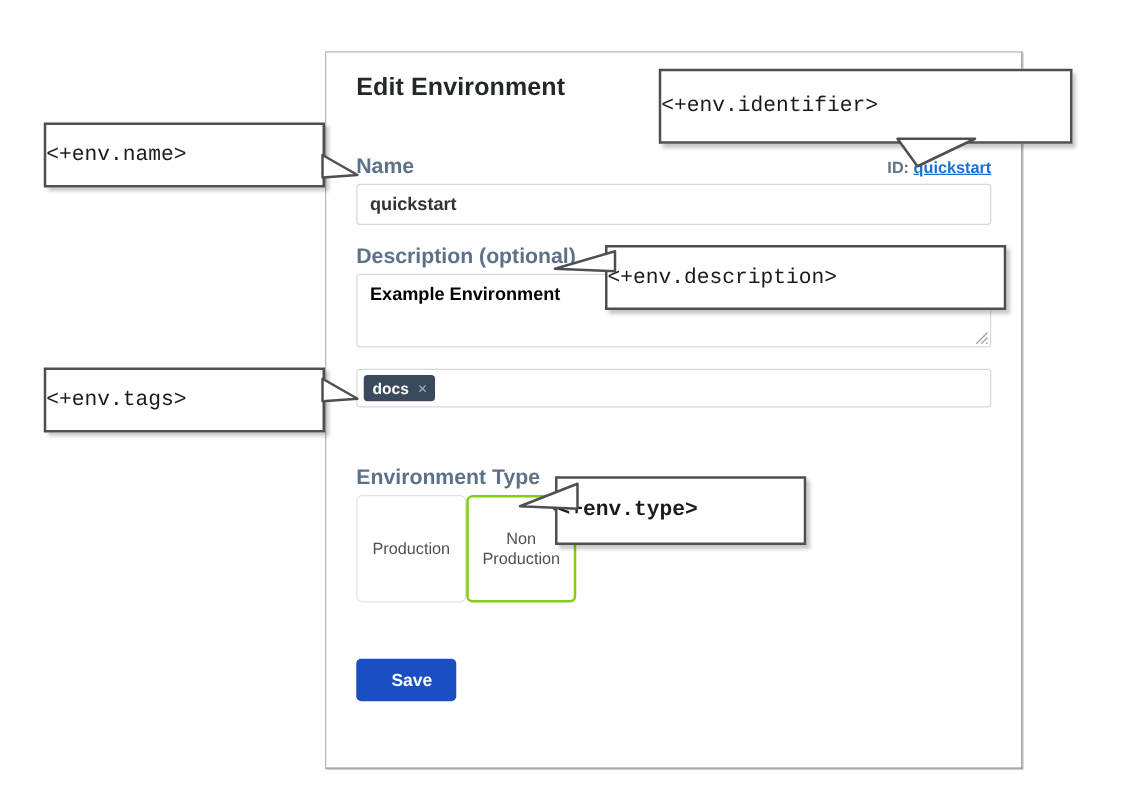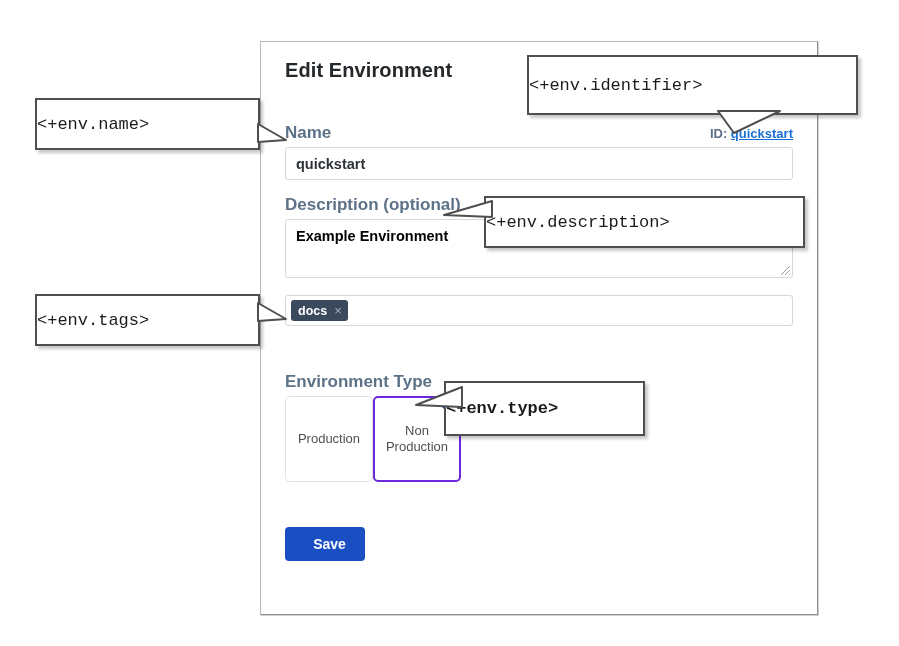--- a/index.html
+++ b/index.html
@@ -171,21 +171,21 @@
     display: flex;
     align-items: center;
     justify-content: center;
     text-align: center;
     font-size: 13px;
     color: #4c5156;
     line-height: 16px;
     position: relative;
   }
   .type-card.selected {
-    border: 2px solid #6d28d9;
+    border: 2px solid #84cc16;
     overflow: hidden;
   }
   .corner-badge {
     position: absolute;
     top: 0;
     right: 0;
     width: 0;
     height: 0;
     border-top: 26px solid #1657c8;
     border-left: 26px solid transparent;

